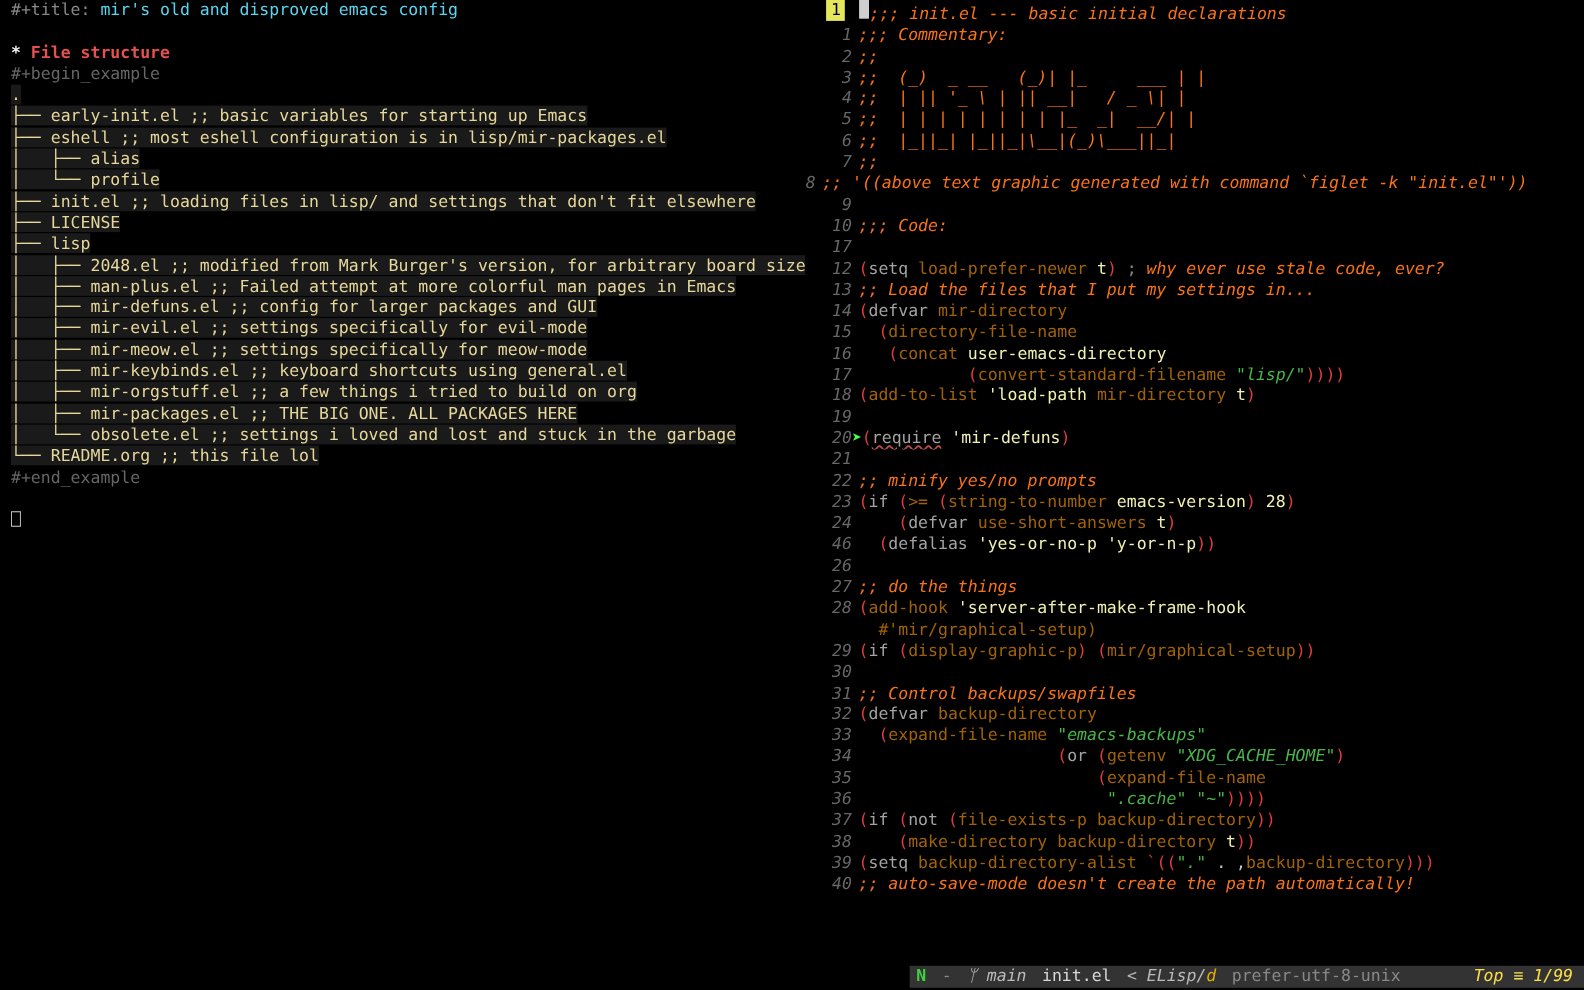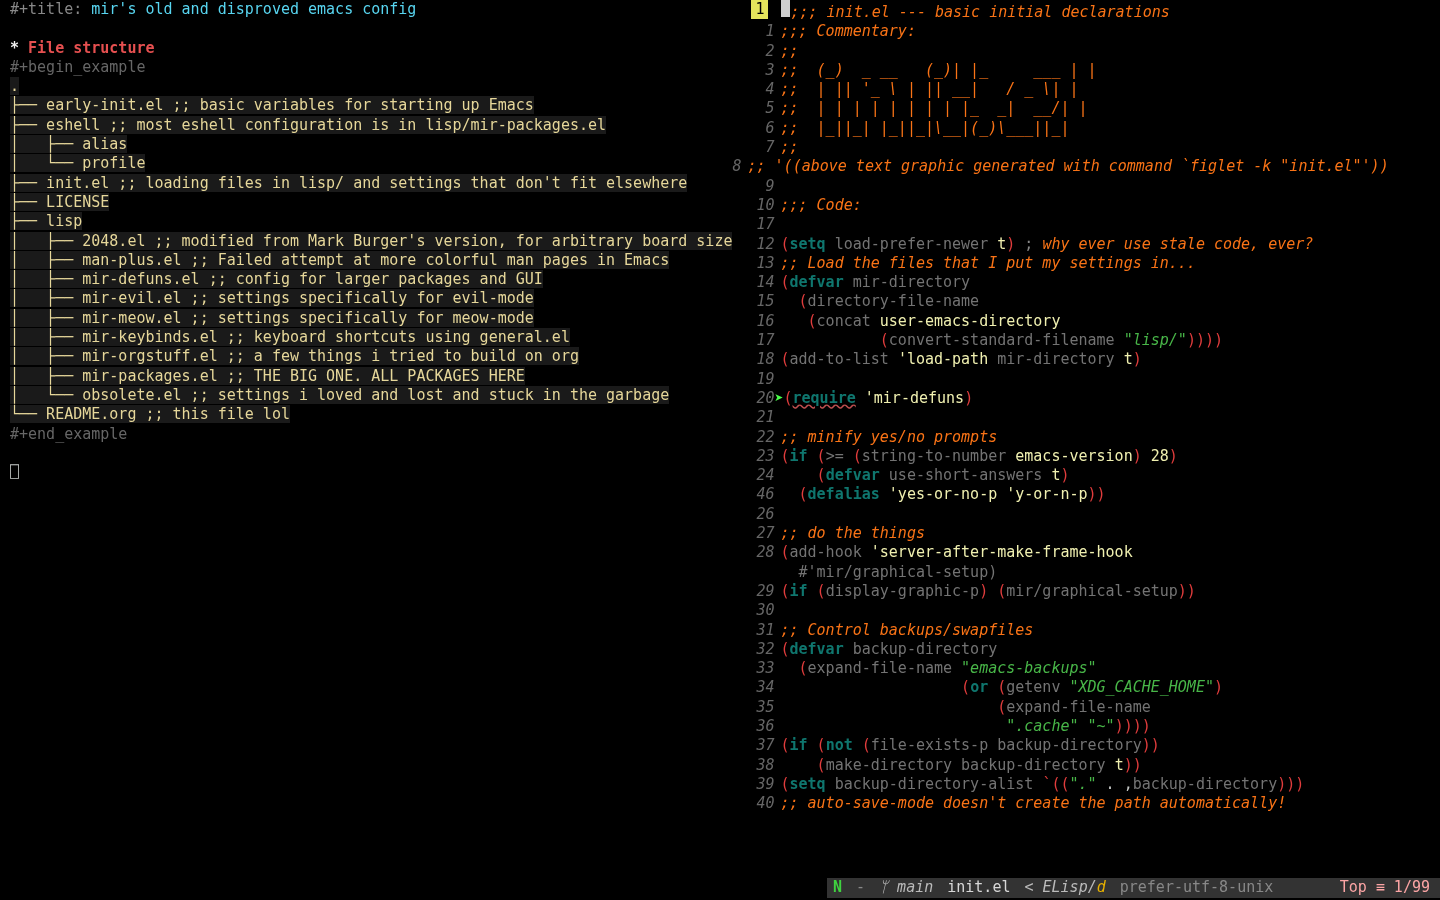--- a/index.html
+++ b/index.html
@@ -6,24 +6,24 @@
   body{font-family:ui-monospace,Menlo,Consolas,"DejaVu Sans Mono",monospace;font-size:15px;line-height:19.3px;color:#c5c8c6}
   .wrap{display:flex;width:1275px;height:865px}
   .left{width:820px;padding:0 0 0 10px;color:#c5c8c6}
   .left pre{margin:0;white-space:pre}
   .right{width:610px;padding-left:0}
   .right .row{display:flex;white-space:pre}
   .ln{display:inline-block;width:42px;text-align:right;color:#666;padding-right:6px;user-select:none;font-style:italic}
   .ln.cur{color:#e6e65c;font-style:normal}
   .code{display:inline-block}
   .comment{color:#f97316;font-style:italic}
-  .keyword{color:#0f766e;font-weight:bold}
+  .keyword{color:#a3a3a3;font-weight:normal}
   .paren{color:#e03c3c}
   .string{color:#48b648;font-style:italic}
-  .var{color:#737373}
+  .var{color:#a16207}
   .const{color:#f0f0b0}
   .dim{color:#888}
   .title-k{color:#888}
   .title-v{color:#58d5f0}
   .hdr-star{color:#f0f0f0;font-weight:bold}
   .hdr{color:#e65050;font-weight:bold}
   .tree{color:#e6d79a}
   .directive{color:#666}
   .hl-box{background:#1a1a1a}
   .cursor{display:inline-block;width:9px;height:17px;background:#cfcfcf;vertical-align:baseline;margin-left:1px}
@@ -32,21 +32,21 @@
   .modeline{position:absolute;bottom:0;left:0;width:1440px;display:flex;font-size:15px;height:24px;align-items:center}
   .ml-left{flex:0 0 827px;background:#111;color:#222}
   .ml-right{flex:1;background:#333;color:#bbb;display:flex;align-items:center;padding-left:6px;gap:14px}
   .ml-mode{color:#3fd23f;font-weight:bold}
   .ml-sep{color:#888}
   .ml-branch{color:#bbb;font-style:italic}
   .ml-file{color:#d8d8d8}
   .ml-lang{color:#bbb;font-style:italic}
   .ml-d{color:#e6b000;font-style:italic}
   .ml-enc{color:#888;}
-  .ml-pos{color:#fca5a5;margin-left:auto;padding-right:10px;}
+  .ml-pos{color:#fde047;margin-left:auto;padding-right:10px;font-style:italic}
   .pill{display:inline-block;background:#e6e65c;color:#000;padding:0 4px;margin-right:6px;font-style:normal}
 </style>
 </head>
 <body>
 
 <div class="wrap">
 
   <div class="left">
     <pre><span class="title-k">#+title:</span> <span class="title-v">mir's old and disproved emacs config</span>
 

